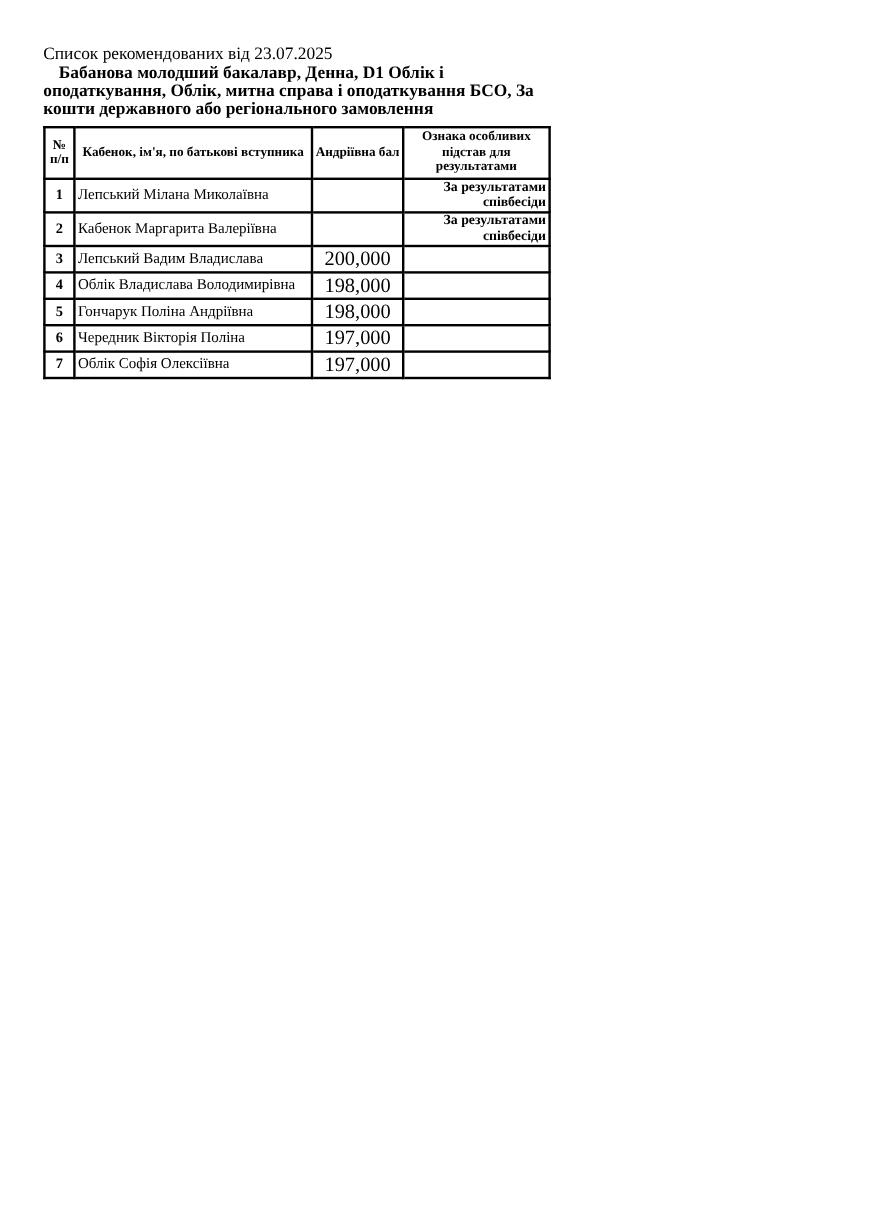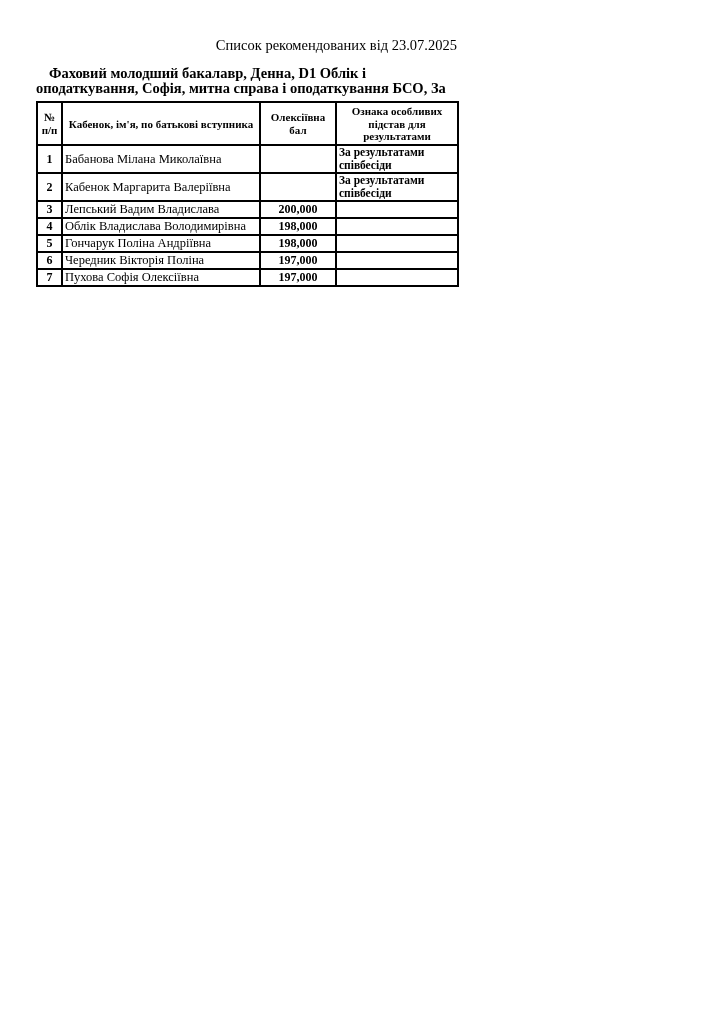--- a/index.html
+++ b/index.html
@@ -13,25 +13,25 @@
     color: #000000;
     overflow: hidden;
   }
   .content {
     position: absolute;
     left: 36px;
     top: 37px;
     width: 421px;
   }
   .doc-title {
-    text-align: right;
+    text-align: left;
     font-size: 14.5px;
     line-height: 16px;
     font-weight: normal;
-    margin-bottom: 13px;
+    margin-bottom: 1px;
   }
   .doc-subtitle {
     font-weight: bold;
     font-size: 14.5px;
     line-height: 15.2px;
   }
   .doc-subtitle .line { display: block; }
   .doc-subtitle .line.first { text-indent: 13px; }
   table.rec-table {
     border-collapse: collapse;
@@ -65,62 +65,63 @@
     font-size: 12px;
   }
   td.cell-name {
     text-align: left;
     font-size: 12.5px;
     padding-left: 2px;
     white-space: nowrap;
   }
   td.cell-score {
     text-align: center;
-    font-weight: bold;
-    font-size: 12px;
+    font-weight: normal;
+    font-size: 17px;
   }
   td.cell-basis {
-    text-align: left;
+    text-align: right;
     font-weight: bold;
     font-size: 11.5px;
     line-height: 13px;
     padding: 0 2px;
   }
 </style>
 </head>
 <body>
 
 <div class="page">
   <div class="content">
 
     <div class="doc-title">Список рекомендованих від 23.07.2025</div>
 
     <div class="doc-subtitle">
-      <span class="line first">Фаховий молодший бакалавр, Денна, D1 Облік і</span>
-      <span class="line">оподаткування, Софія, митна справа і оподаткування БСО, За</span>
+      <span class="line first">Бабанова молодший бакалавр, Денна, D1 Облік і</span>
+      <span class="line">оподаткування, Облік, митна справа і оподаткування БСО, За</span>
+      <span class="line">кошти державного або регіонального замовлення</span>
     </div>
 
     <table class="rec-table">
       <colgroup>
         <col class="c-num">
         <col class="c-name">
         <col class="c-score">
         <col class="c-basis">
       </colgroup>
       <tbody>
         <tr class="header-row">
           <td>№ п/п</td>
           <td>Кабенок, ім'я, по батькові вступника</td>
-          <td>Олексіївна бал</td>
+          <td>Андріївна бал</td>
           <td>Ознака особливих підстав для результатами</td>
         </tr>
 
         <tr class="row-tall">
           <td class="cell-num">1</td>
-          <td class="cell-name">Бабанова Мілана Миколаївна</td>
+          <td class="cell-name">Лепський Мілана Миколаївна</td>
           <td class="cell-score"></td>
           <td class="cell-basis">За результатами співбесіди</td>
         </tr>
         <tr class="row-tall">
           <td class="cell-num">2</td>
           <td class="cell-name">Кабенок Маргарита Валеріївна</td>
           <td class="cell-score"></td>
           <td class="cell-basis">За результатами співбесіди</td>
         </tr>
         <tr class="row-short">
@@ -142,21 +143,21 @@
           <td class="cell-basis"></td>
         </tr>
         <tr class="row-short">
           <td class="cell-num">6</td>
           <td class="cell-name">Чередник Вікторія Поліна</td>
           <td class="cell-score">197,000</td>
           <td class="cell-basis"></td>
         </tr>
         <tr class="row-short">
           <td class="cell-num">7</td>
-          <td class="cell-name">Пухова Софія Олексіївна</td>
+          <td class="cell-name">Облік Софія Олексіївна</td>
           <td class="cell-score">197,000</td>
           <td class="cell-basis"></td>
         </tr>
       </tbody>
     </table>
 
   </div>
 </div>
 
 </body></html>

